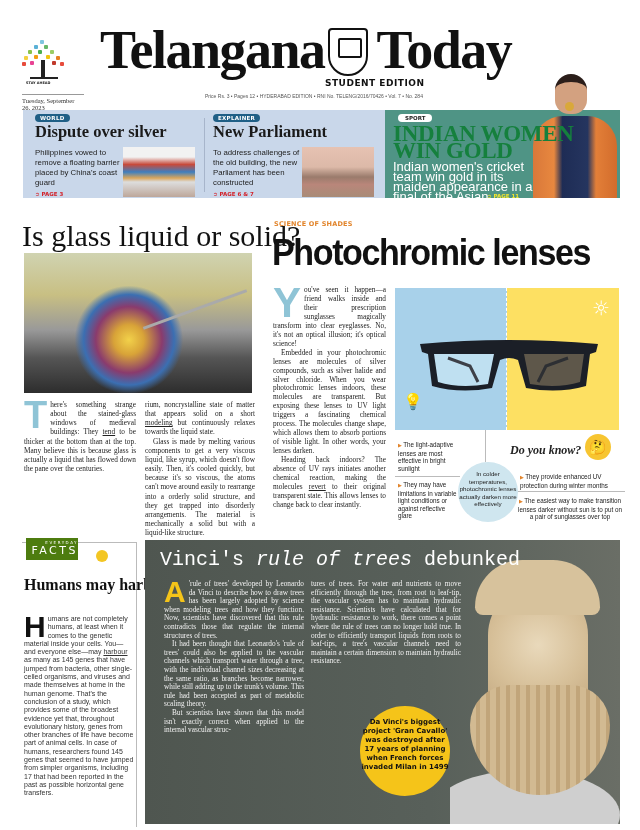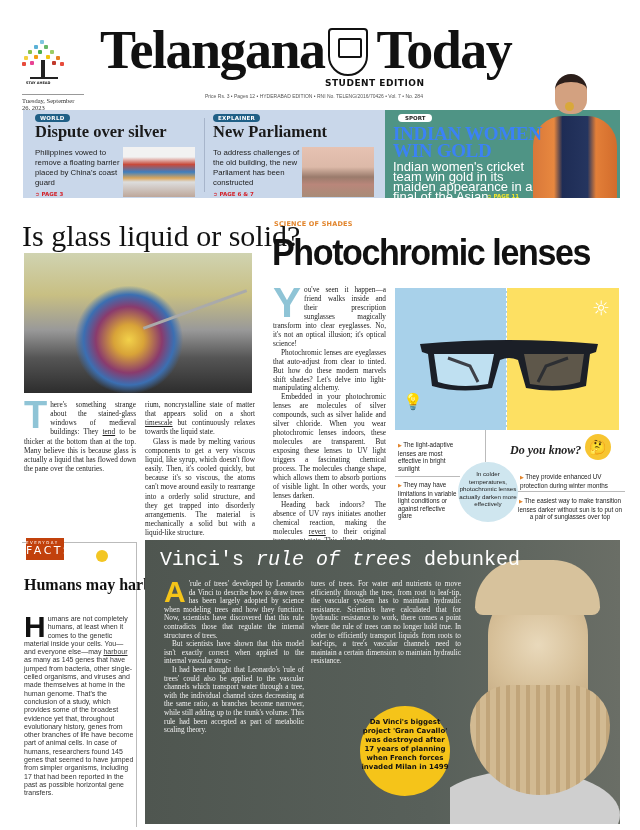--- a/index.html
+++ b/index.html
@@ -19,21 +19,21 @@
 .strip{left:23px;top:110px;width:362px;height:88px;background:#c9d7ea}
 .strip-div{left:204px;top:118px;width:1px;height:74px;background:#a7b5cb}
 .tag{position:absolute;font-family:"DejaVu Sans",sans-serif;font-weight:bold;font-size:5.5px;color:#fff;background:#1f5f86;border-radius:5px;padding:1px 5px;letter-spacing:.3px}
 .thead{position:absolute;font-family:"Liberation Serif",serif;font-weight:bold;font-size:16.5px;color:#1a1a1a;white-space:nowrap}
 .tbody{position:absolute;font-family:"Liberation Sans",sans-serif;font-size:7.8px;line-height:10px;color:#222}
 .tpage{position:absolute;font-family:"DejaVu Sans",sans-serif;font-weight:bold;font-size:5.5px;color:#d3222a}
 .photo1{left:123px;top:147px;width:72px;height:50px;background:linear-gradient(180deg,#f2f2f2 0%,#f2f2f2 20%,#c74a3b 35%,#3d7fc0 50%,#d8a55b 62%,#ddd 70%,#bda79a 100%)}
 .photo2{left:302px;top:147px;width:72px;height:50px;background:linear-gradient(180deg,#e6c2b2 0%,#dcb9a8 40%,#9a7b6c 60%,#b9867a 75%,#a88c78 100%)}
 .sport{left:385px;top:110px;width:235px;height:88px;background:#4f9485}
 .sport-tag{left:398px;top:114px;font-family:"DejaVu Sans",sans-serif;font-weight:bold;font-size:5.5px;color:#222;background:#fff;border-radius:5px;padding:1px 7px}
-.sport-h{left:393px;top:125px;font-family:"Liberation Serif",serif;font-weight:bold;font-size:19px;line-height:17px;color:#3b82f6;letter-spacing:-.3px}
+.sport-h{left:393px;top:125px;font-family:"Liberation Serif",serif;font-weight:bold;font-size:23px;line-height:17px;color:#15803d;letter-spacing:-.3px}
 .sport-b{left:393px;top:162px;font-family:"Liberation Sans",sans-serif;font-size:13px;line-height:10px;color:#fff;width:140px}
 .sport-p{left:487px;top:193px;font-family:"DejaVu Sans",sans-serif;font-weight:bold;font-size:5.5px;color:#f2e62f}
 .athlete{left:525px;top:74px;width:95px;height:124px;overflow:hidden}
 .ath-head{position:absolute;left:30px;top:0;width:32px;height:40px;background:#d3a180;border-radius:16px 16px 14px 14px;border-top:8px solid #2b1e1a}
 .ath-body{position:absolute;left:8px;top:42px;width:84px;height:90px;background:linear-gradient(90deg,#d9783a 0%,#e8883f 25%,#1e2c55 35%,#25355f 65%,#e37f38 75%,#d26c2c 100%);border-radius:30px 30px 0 0}
 .ath-medal{position:absolute;left:40px;top:28px;width:9px;height:9px;border-radius:50%;background:#d9a83a}
 
 .glass-h{left:22px;top:219px;font-family:Liberation Serif, serif;font-size:30px;color:#111;white-space:nowrap}
 .glass-img{left:24px;top:253px;width:228px;height:140px;background:radial-gradient(circle at 46% 62%,#f2d14a 0%,#d8a338 10%,#8a3b6d 22%,#3b6fb2 30%,transparent 36%),linear-gradient(180deg,#d0d3b1 0%,#c8bf83 30%,#999 55%,#555 75%,#2d2d2d 100%)}
 .glass-rod{left:140px;top:308px;width:110px;height:3px;background:#aaa;transform:rotate(-20deg)}
@@ -53,21 +53,21 @@
 .bulb{left:403px;top:392px;font-size:16px;color:#fff;font-family:"DejaVu Sans",sans-serif}
 .fact{position:absolute;font-family:"Liberation Sans",sans-serif;font-size:6.3px;line-height:7.5px;color:#222}
 .fact .tri{color:#e2852c;font-size:5px}
 .dyk{left:510px;top:443px;font-family:"Liberation Serif",serif;font-style:italic;font-weight:bold;font-size:12px;color:#222}
 .emoji{left:585px;top:434px;width:26px;height:26px;border-radius:50%;background:#f7c531;font-size:14px;text-align:center;line-height:26px}
 .circle{left:458px;top:462px;width:60px;height:60px;border-radius:50%;background:#cfe6ef;font-family:"Liberation Sans",sans-serif;font-size:6.2px;line-height:7.5px;color:#222;text-align:center;padding-top:8px}
 .hline{position:absolute;height:1px;background:#bbb}
 .vline{position:absolute;width:1px;background:#bbb}
 
 .facts-box{left:22px;top:542px;width:115px;height:285px;border-top:1px solid #bbb;border-right:1px solid #bbb}
-.facts-badge{left:26px;top:538px;width:38px;height:22px;background:#c2410c;color:#fff;text-align:left;font-family:"DejaVu Sans",sans-serif}
+.facts-badge{left:26px;top:538px;width:52px;height:22px;background:#4d7c0f;color:#fff;text-align:right;font-family:"DejaVu Sans",sans-serif}
 .facts-badge .s{font-size:4px;letter-spacing:1.5px;display:block;margin-top:2px}
 .facts-badge .b{font-size:11px;letter-spacing:2.5px;display:block;line-height:12px}
 .bulb-y{left:96px;top:550px;width:12px;height:12px;border-radius:50%;background:#f3c623}
 .facts-h{left:24px;top:576px;font-family:"Liberation Serif",serif;font-weight:bold;font-size:16px;line-height:17px;color:#111}
 .facts-body{left:24px;top:615px;width:110px;font-family:"Liberation Sans",sans-serif;font-size:7px;line-height:8.3px;color:#333}
 .facts-body .dropH{float:left;font-family:"Liberation Sans",sans-serif;font-weight:bold;font-size:30px;line-height:24px;margin-right:2px;color:#111}
 
 .vinci{left:145px;top:540px;width:475px;height:284px;background:linear-gradient(90deg,#4f5650 0%,#58605a 60%,#6a6e66 100%)}
 .vinci-h{left:160px;top:548px;font-family:Liberation Mono, monospace;font-size:20px;color:#fff;white-space:nowrap}
 .vinci-h i{font-style:italic}
@@ -146,30 +146,29 @@
 <div class="abs sport-p">➲ PAGE 11</div>
 
 <div class="abs glass-h">Is glass liquid or solid?</div>
 <div class="abs glass-img"></div>
 <div class="abs glass-rod"></div>
 <div class="col" style="left:24px;top:400px;width:112px">
   <span class="drop">T</span>
   <p class="first"><span>here's something strange about the stained-glass windows of medieval buildings: They </span><span class="ul">tend</span><span> to be thicker at the bottom than at the top. Many believe this is because glass is actually a liquid that has flowed down the pane over the centuries.</span></p>
 </div>
 <div class="col" style="left:145px;top:400px;width:110px">
-  <p class="first"><span>rium, noncrystalline state of matter that appears solid on a short </span><span class="ul">timescale</span><span> but continuously relaxes towards the liquid state.</span></p>
+  <p class="first"><span>rium, noncrystalline state of matter that appears solid on a short </span><span class="ul">modeling</span><span> but continuously relaxes towards the liquid state.</span></p>
   <p>Glass is made by melting various components to get a very viscous liquid, like syrup, which doesn't flow easily. Then, it's cooled quickly, but because it's so viscous, the atoms can't move around easily to rearrange into a orderly solid structure, and they get trapped into disorderly arrangements. The material is mechanically a solid but with a liquid-like structure.</p>
 </div>
 
 <div class="abs kicker">SCIENCE OF SHADES</div>
 <div class="abs photo-h">Photochromic lenses</div>
 <div class="col" style="left:273px;top:286px;width:113px;line-height:8.95px">
   <span class="drop" style="font-size:42px;line-height:34px">Y</span>
   <p class="first">ou've seen it happen—a friend walks inside and their prescription sunglasses magically transform into clear eyeglasses. No, it's not an optical illusion; it's optical science!</p>
-  <p>Photochromic lenses are eyeglasses that auto-adjust from clear to tinted. But how do these modern marvels shift shades? Let's delve into light-manipulating alchemy.</p>
   <p>Embedded in your photochromic lenses are molecules of silver compounds, such as silver halide and silver chloride. When you wear photochromic lenses indoors, these molecules are transparent. But exposing these lenses to UV light triggers a fascinating chemical process. The molecules change shape, which allows them to absorb portions of visible light. In other words, your lenses darken.</p>
   <p><span>Heading back indoors? The absence of UV rays initiates another chemical reaction, making the molecules </span><span class="ul">revert</span><span> to their original transparent state. This allows lenses to change back to clear instantly.</span></p>
 </div>
 
 <div class="abs panel-l"></div>
 <div class="abs panel-r"></div>
 <div class="abs dash"></div>
 <svg class="abs glasses" viewBox="0 0 182 60">
   <path d="M2 8 Q90 0 180 8 L178 16 L172 18 L168 50 Q140 58 108 52 L100 24 Q91 20 82 24 L74 52 Q42 58 14 50 L10 18 L4 16 Z" fill="#1b1f27"></path>
   <path d="M16 18 L76 18 L70 48 Q42 53 20 46 Z" fill="#bfe0f1"></path>
@@ -208,19 +207,19 @@
     <div class="st-face"></div>
     <div class="st-cap"></div>
     <div class="st-beard"></div>
 </div>
 <div class="abs vinci-h">
   <span>Vinci's </span><i>rule of trees</i><span> debunked</span>
 </div>
 <div class="vcol" style="left:164px;top:580px;width:140px">
   <span class="dropA">A</span>
   <p class="first">'rule of trees' developed by Leonardo da Vinci to describe how to draw trees has been largely adopted by science when modeling trees and how they function. Now, scientists have discovered that this rule contradicts those that regulate the internal structures of trees.</p>
+  <p>It had been thought that Leonardo's 'rule of trees' could also be applied to the vascular channels which transport water through a tree, with the individual channel sizes decreasing at the same ratio, as branches become narrower, while still adding up to the trunk's volume. This rule had been accepted as part of metabolic scaling theory.</p>
   <p>But scientists have shown that this model isn't exactly correct when applied to the internal vascular struc-</p>
-  <p>It had been thought that Leonardo's 'rule of trees' could also be applied to the vascular channels which transport water through a tree, with the individual channel sizes decreasing at the same ratio, as branches become narrower, while still adding up to the trunk's volume. This rule had been accepted as part of metabolic scaling theory.</p>
 </div>
 <div class="vcol" style="left:311px;top:580px;width:150px">
   <p class="first">tures of trees. For water and nutrients to move efficiently through the tree, from root to leaf-tip, the vascular system has to maintain hydraulic resistance. Scientists have calculated that for hydraulic resistance to work, there comes a point where the rule of trees can no longer hold true. In order to efficiently transport liquids from roots to leaf-tips, a tree's vascular channels need to maintain a certain dimension to maintain hydraulic resistance.</p>
 </div>
 <div class="abs yellow">Da Vinci's biggest project 'Gran Cavallo' was destroyed after 17 years of planning when French forces invaded Milan in 1499</div>
 
 </body></html>

